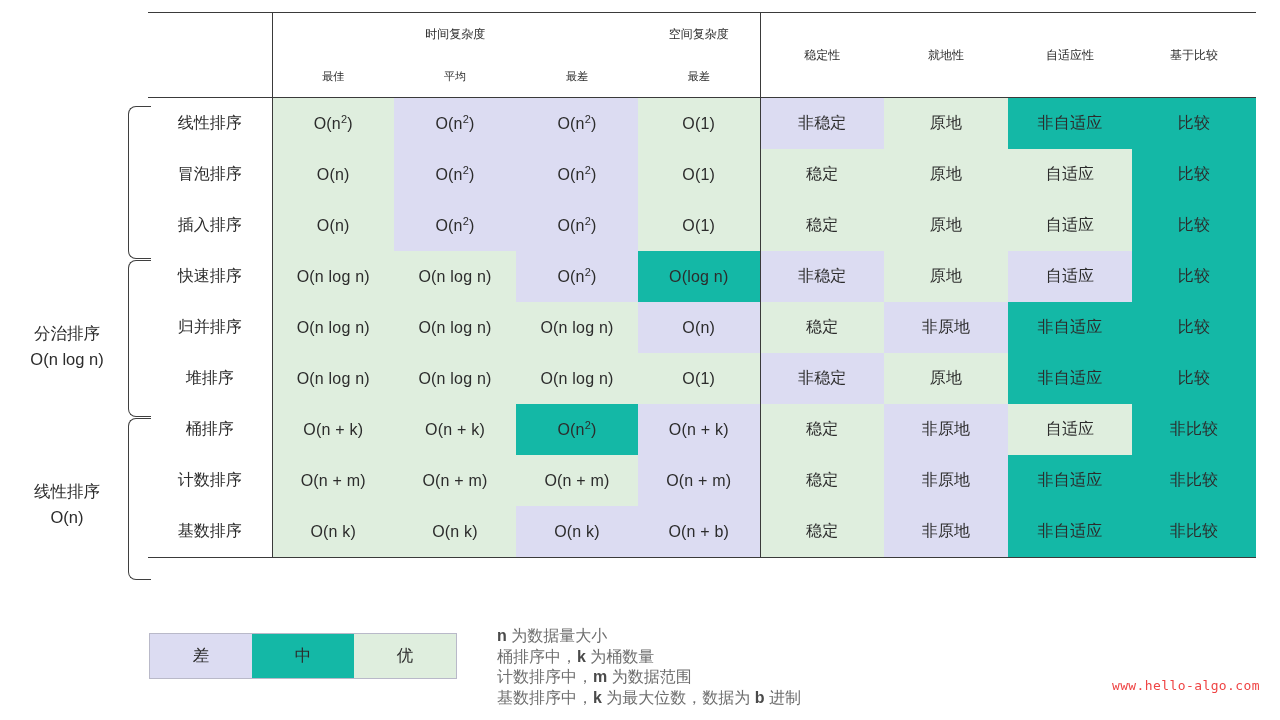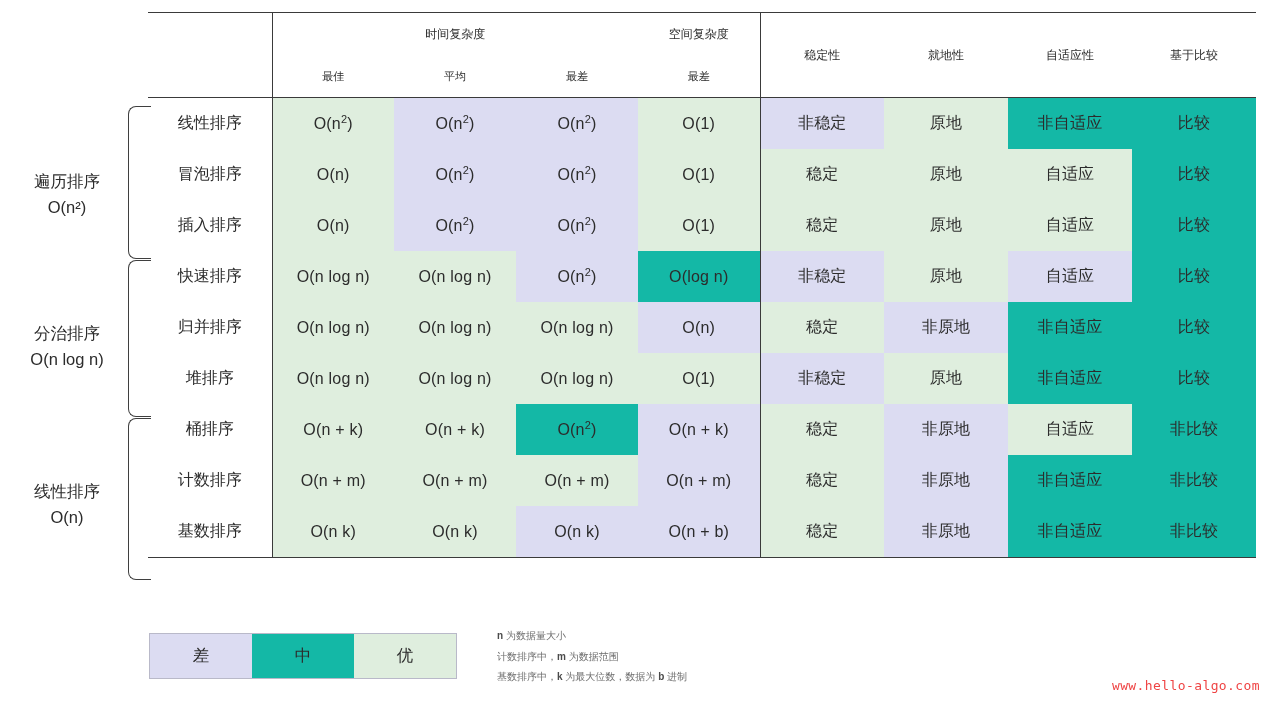--- a/index.html
+++ b/index.html
@@ -123,21 +123,21 @@
     justify-content: center;
     font-size: 16.5px;
     color: #2c2c2c;
   }
 
   
   #notes {
     position: absolute;
     left: 497px;
     top: 626px;
-    font-size: 10px;
+    font-size: 16px;
     line-height: 20.5px;
     color: #6e6e6e;
   }
   #notes .ln { white-space: nowrap; }
   #notes b { color: #4a4a4a; font-weight: bold; }
 
   
   #watermark {
     position: absolute;
     right: 20px;
@@ -146,24 +146,20 @@
     font-size: 13px;
     color: #ef4444;
     letter-spacing: 0.4px;
   }
 </style>
 </head>
 <body>
 
 <div id="sheet">
 
-  <div class="group-label" id="grp0">
-    <div>遍历排序</div>
-    <div>O(n²)</div>
-  </div>
   <div class="group-label" id="grp1">
     <div>分治排序</div>
     <div>O(n log n)</div>
   </div>
   <div class="group-label" id="grp2">
     <div>线性排序</div>
     <div>O(n)</div>
   </div>
 
   <div class="brace" id="brace0"></div>
@@ -302,19 +298,20 @@
   </table>
 
   <div id="legend">
       <div class="lg t-bad">差</div>
       <div class="lg t-mid">中</div>
       <div class="lg t-good">优</div>
     </div>
 
   <div id="notes">
       <div class="ln"><b>n</b> 为数据量大小</div>
+      <div class="ln">桶排序中，<b>k</b> 为桶数量</div>
       <div class="ln">计数排序中，<b>m</b> 为数据范围</div>
       <div class="ln">基数排序中，<b>k</b> 为最大位数，数据为 <b>b</b> 进制</div>
     </div>
 
   <div id="watermark">www.hello-algo.com</div>
 
 </div>
 
 </body></html>

